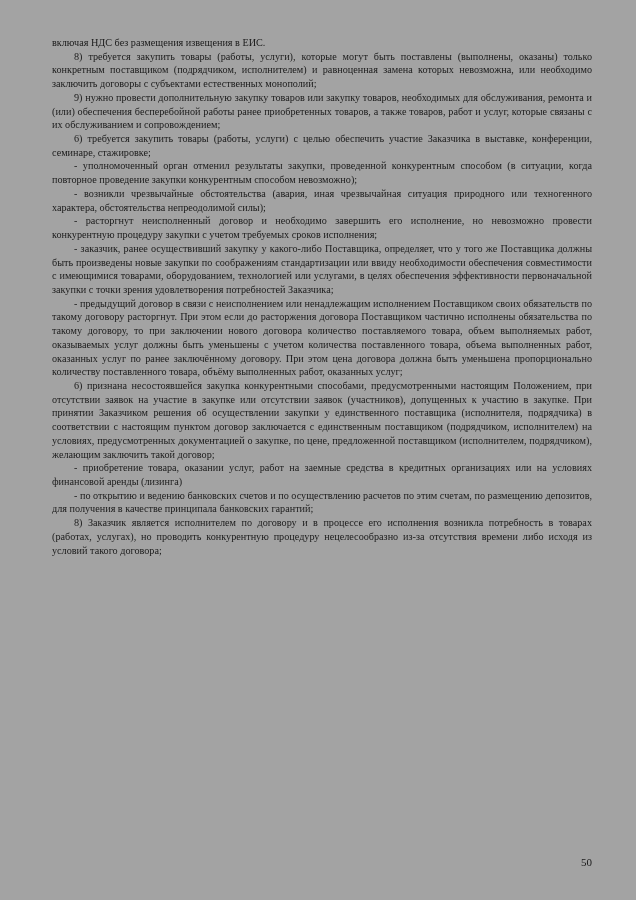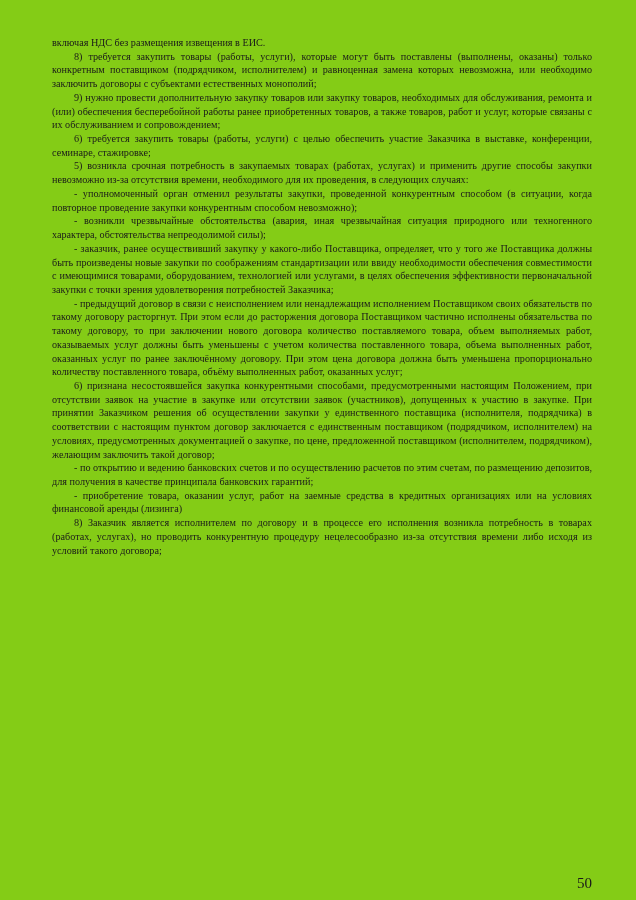--- a/index.html
+++ b/index.html
@@ -12,21 +12,21 @@
     height: 900px;
     font-family: "Liberation Serif", serif;
     color: #1a1a1a;
   }
   .page {
     position: relative;
     width: 636px;
     height: 900px;
     box-sizing: border-box;
     padding: 36px 44px 30px 52px;
-    background: #84cc16;
+    background: #a3a3a3;
   }
   .doc-body {
     font-size: 10.2px;
     line-height: 1.345;
     text-align: justify;
     text-justify: inter-word;
   }
   .para {
     margin: 0;
     text-indent: 22px;
@@ -34,38 +34,38 @@
   }
   .para.noindent {
     text-indent: 0;
   }
   .para.dash {
     text-indent: 22px;
   }
   .page-number {
     position: absolute;
     right: 44px;
-    bottom: 8px;
-    font-size: 15px;
+    bottom: 32px;
+    font-size: 11px;
     color: #1a1a1a;
   }
 </style>
 </head>
 <body>
 
 <div class="page">
   <div class="doc-body">
     <p class="para noindent">включая НДС без размещения извещения в ЕИС.</p>
     <p class="para">8) требуется закупить товары (работы, услуги), которые могут быть поставлены (выполнены, оказаны) только конкретным поставщиком (подрядчиком, исполнителем) и равноценная замена которых невозможна, или необходимо заключить договоры с субъектами естественных монополий;</p>
     <p class="para">9) нужно провести дополнительную закупку товаров или закупку товаров, необходимых для обслуживания, ремонта и (или) обеспечения бесперебойной работы ранее приобретенных товаров, а также товаров, работ и услуг, которые связаны с их обслуживанием и сопровождением;</p>
     <p class="para">6) требуется закупить товары (работы, услуги) с целью обеспечить участие Заказчика в выставке, конференции, семинаре, стажировке;</p>
-    <p class="para">5) возникла срочная потребность в закупаемых товарах (работах, услугах) и применить другие способы закупки невозможно из-за отсутствия времени, необходимого для их проведения, в следующих случаях:</p>
     <p class="para dash">- уполномоченный орган отменил результаты закупки, проведенной конкурентным способом (в ситуации, когда повторное проведение закупки конкурентным способом невозможно);</p>
     <p class="para dash">- возникли чрезвычайные обстоятельства (авария, иная чрезвычайная ситуация природного или техногенного характера, обстоятельства непреодолимой силы);</p>
+    <p class="para dash">- расторгнут неисполненный договор и необходимо завершить его исполнение, но невозможно провести конкурентную процедуру закупки с учетом требуемых сроков исполнения;</p>
     <p class="para dash">- заказчик, ранее осуществивший закупку у какого-либо Поставщика, определяет, что у того же Поставщика должны быть произведены новые закупки по соображениям стандартизации или ввиду необходимости обеспечения совместимости с имеющимися товарами, оборудованием, технологией или услугами, в целях обеспечения эффективности первоначальной закупки с точки зрения удовлетворения потребностей Заказчика;</p>
     <p class="para dash">- предыдущий договор в связи с неисполнением или ненадлежащим исполнением Поставщиком своих обязательств по такому договору расторгнут. При этом если до расторжения договора Поставщиком частично исполнены обязательства по такому договору, то при заключении нового договора количество поставляемого товара, объем выполняемых работ, оказываемых услуг должны быть уменьшены с учетом количества поставленного товара, объема выполненных работ, оказанных услуг по ранее заключённому договору. При этом цена договора должна быть уменьшена пропорционально количеству поставленного товара, объёму выполненных работ, оказанных услуг;</p>
     <p class="para">6) признана несостоявшейся закупка конкурентными способами, предусмотренными настоящим Положением, при отсутствии заявок на участие в закупке или отсутствии заявок (участников), допущенных к участию в закупке. При принятии Заказчиком решения об осуществлении закупки у единственного поставщика (исполнителя, подрядчика) в соответствии с настоящим пунктом договор заключается с единственным поставщиком (подрядчиком, исполнителем) на условиях, предусмотренных документацией о закупке, по цене, предложенной поставщиком (исполнителем, подрядчиком), желающим заключить такой договор;</p>
+    <p class="para dash">- приобретение товара, оказании услуг, работ на заемные средства в кредитных организациях или на условиях финансовой аренды (лизинга)</p>
     <p class="para dash">- по открытию и ведению банковских счетов и по осуществлению расчетов по этим счетам, по размещению депозитов, для получения в качестве принципала банковских гарантий;</p>
-    <p class="para dash">- приобретение товара, оказании услуг, работ на заемные средства в кредитных организациях или на условиях финансовой аренды (лизинга)</p>
     <p class="para">8) Заказчик является исполнителем по договору и в процессе его исполнения возникла потребность в товарах (работах, услугах), но проводить конкурентную процедуру нецелесообразно из-за отсутствия времени либо исходя из условий такого договора;</p>
   </div>
   <div class="page-number">50</div>
 </div>
 
 </body></html>

